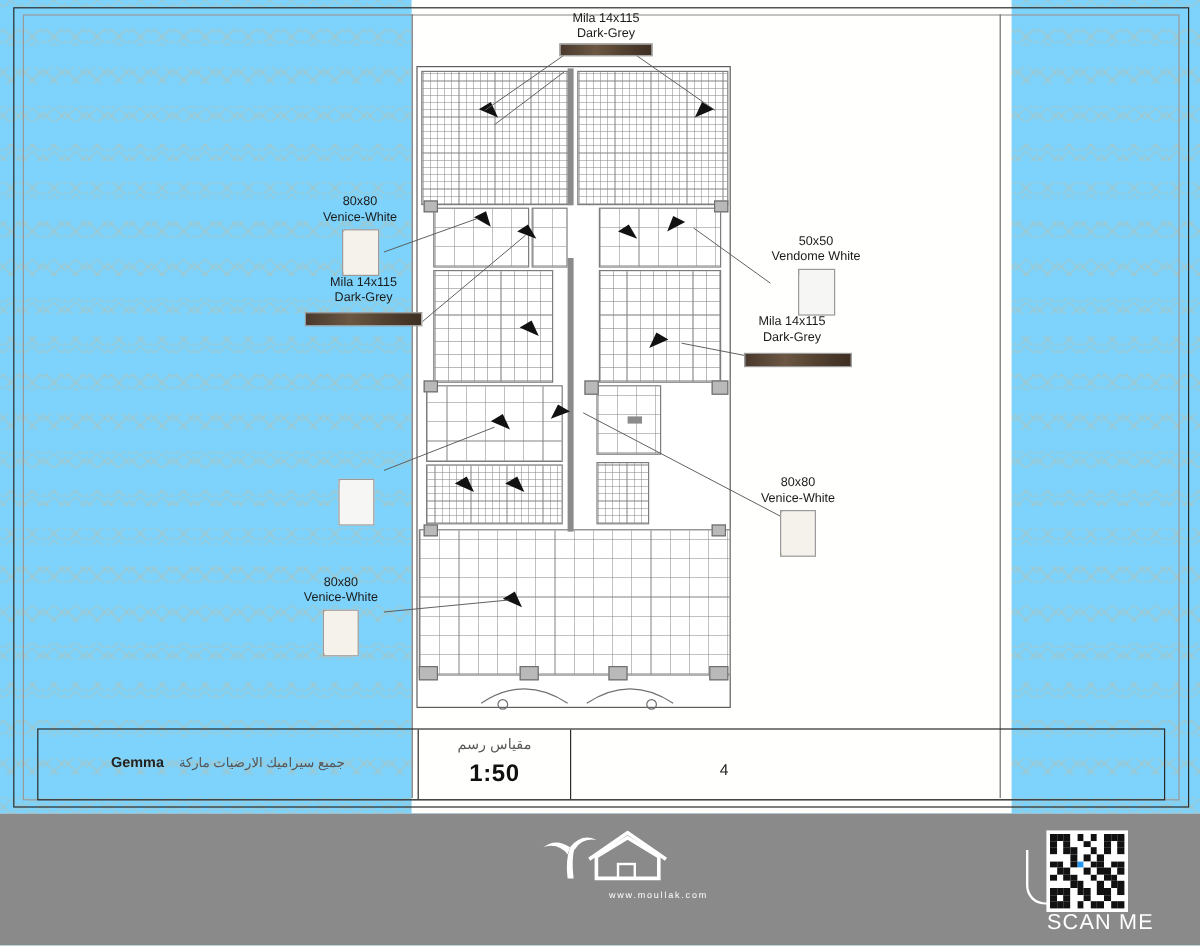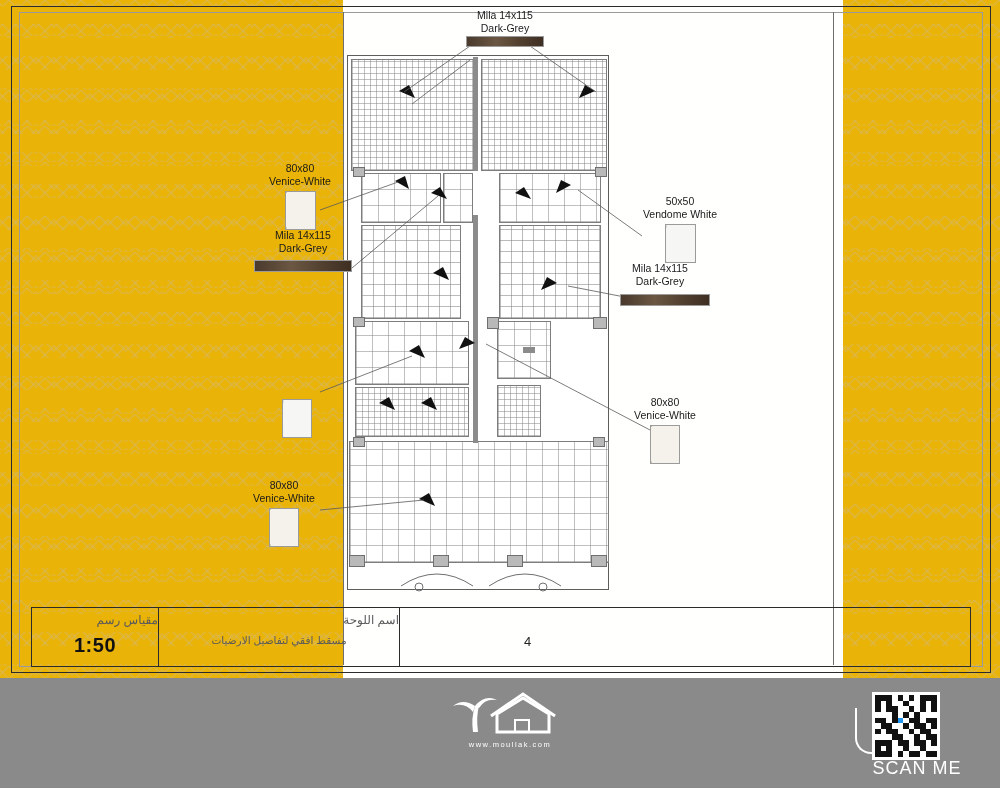--- a/index.html
+++ b/index.html
@@ -5,21 +5,21 @@
   html,body{margin:0;padding:0;}
   body{
     width:1000px;height:788px;
     background:#ffffff;
     font-family:"Liberation Sans", sans-serif;
     overflow:hidden;
     position:relative;
   }
   .sheet{
     position:absolute;left:0;top:0;width:1000px;height:678px;
-    background:#eab308;
+    background:#7dd3fc;
     overflow:hidden;
   }
   
   .wm{
     position:absolute;inset:0;
     background-image:
       repeating-linear-gradient(45deg, rgba(200,185,150,.30) 0 2px, rgba(0,0,0,0) 2px 9px),
       repeating-linear-gradient(-45deg, rgba(200,185,150,.30) 0 2px, rgba(0,0,0,0) 2px 9px);
     background-size:18px 18px,18px 18px;
     -webkit-mask-image:repeating-linear-gradient(0deg, #000 0 14px, rgba(0,0,0,0) 14px 32px);
@@ -97,21 +97,21 @@
     position:absolute;left:31px;top:607px;width:938px;height:58px;
     border:1px solid #2b2b2b;display:flex;
   }
   .tcell{border-right:1px solid #2b2b2b;height:100%;position:relative;}
   .tcell:last-child{border-right:none;}
   .tc-a{width:316px;}
   .tc-b{width:126px;}
   .tc-c{width:240px;}
   .tc-d{width:255px;}
   .t-top{
-    position:absolute;left:0;right:0;top:5px;text-align:right;
+    position:absolute;left:0;right:0;top:5px;text-align:center;
     font-size:11px;color:#555;
   }
   .t-top-ar{font-size:12px;color:#5a5a5a;}
   .t-mid{
     position:absolute;left:0;right:0;top:26px;text-align:center;
   }
   .t-scale{font-size:20px;font-weight:bold;color:#111;letter-spacing:.5px;}
   .t-sub{font-size:10.5px;color:#5a5a5a;}
   .t-num{font-size:13px;color:#222;}
   .t-brand{font-size:12px;color:#222;font-weight:bold;}
@@ -119,21 +119,21 @@
   .row-ar{direction:rtl;}
 
   
   .footer{
     position:absolute;left:0;top:678px;width:1000px;height:110px;background:#8a8a8a;
   }
   .logo{
     position:absolute;left:430px;top:14px;width:160px;height:82px;color:#fff;text-align:center;
   }
   .logo-name{font-size:21px;font-weight:bold;letter-spacing:2px;line-height:22px;}
-  .logo-url{font-size:7.5px;letter-spacing:1.5px;}
+  .logo-url{font-size:7.5px;letter-spacing:1.5px;text-align:right;}
   .qr{
     position:absolute;left:872px;top:14px;width:62px;height:62px;background:#fff;padding:3px;
   }
   .qr-grid{width:100%;height:100%;display:grid;grid-template-columns:repeat(11,1fr);grid-template-rows:repeat(11,1fr);}
   .qr-grid i{background:#111;}
   .scan{
     position:absolute;left:862px;top:80px;width:110px;text-align:center;
     color:#fff;font-size:18px;letter-spacing:1px;
   }
   .scan-arrow{
@@ -268,27 +268,29 @@
   </div>
   <div class="swatch sw-marble" style="left:650px;top:425px;width:28px;height:37px;"></div>
 
   <div class="lbl" style="left:224px;top:479px;width:120px;">
     <div>80x80</div>
     <div>Venice-White</div>
   </div>
   <div class="swatch sw-marble" style="left:269px;top:508px;width:28px;height:37px;"></div>
 
   <div class="tblock">
+    <div class="tcell tc-a">
+      <div class="t-mid" style="top:18px;">
+        <span class="t-brand">Gemma</span>
+        <span class="t-brand-ar row-ar" style="margin-left:8px">جميع سيراميك الارضيات ماركة</span>
+      </div>
+    </div>
     <div class="tcell tc-b">
       <div class="t-top t-top-ar">مقياس رسم</div>
       <div class="t-mid t-scale">1:50</div>
-    </div>
-    <div class="tcell tc-c">
-      <div class="t-top t-top-ar">اسم اللوحة</div>
-      <div class="t-mid t-sub">مسقط افقي لتفاصيل الارضيات</div>
     </div>
     <div class="tcell tc-d">
       <div class="t-mid t-num">4</div>
     </div>
   </div>
 </div>
 
 <div class="footer">
   <div class="logo">
     <svg width="150" height="44" viewBox="0 0 150 44">

